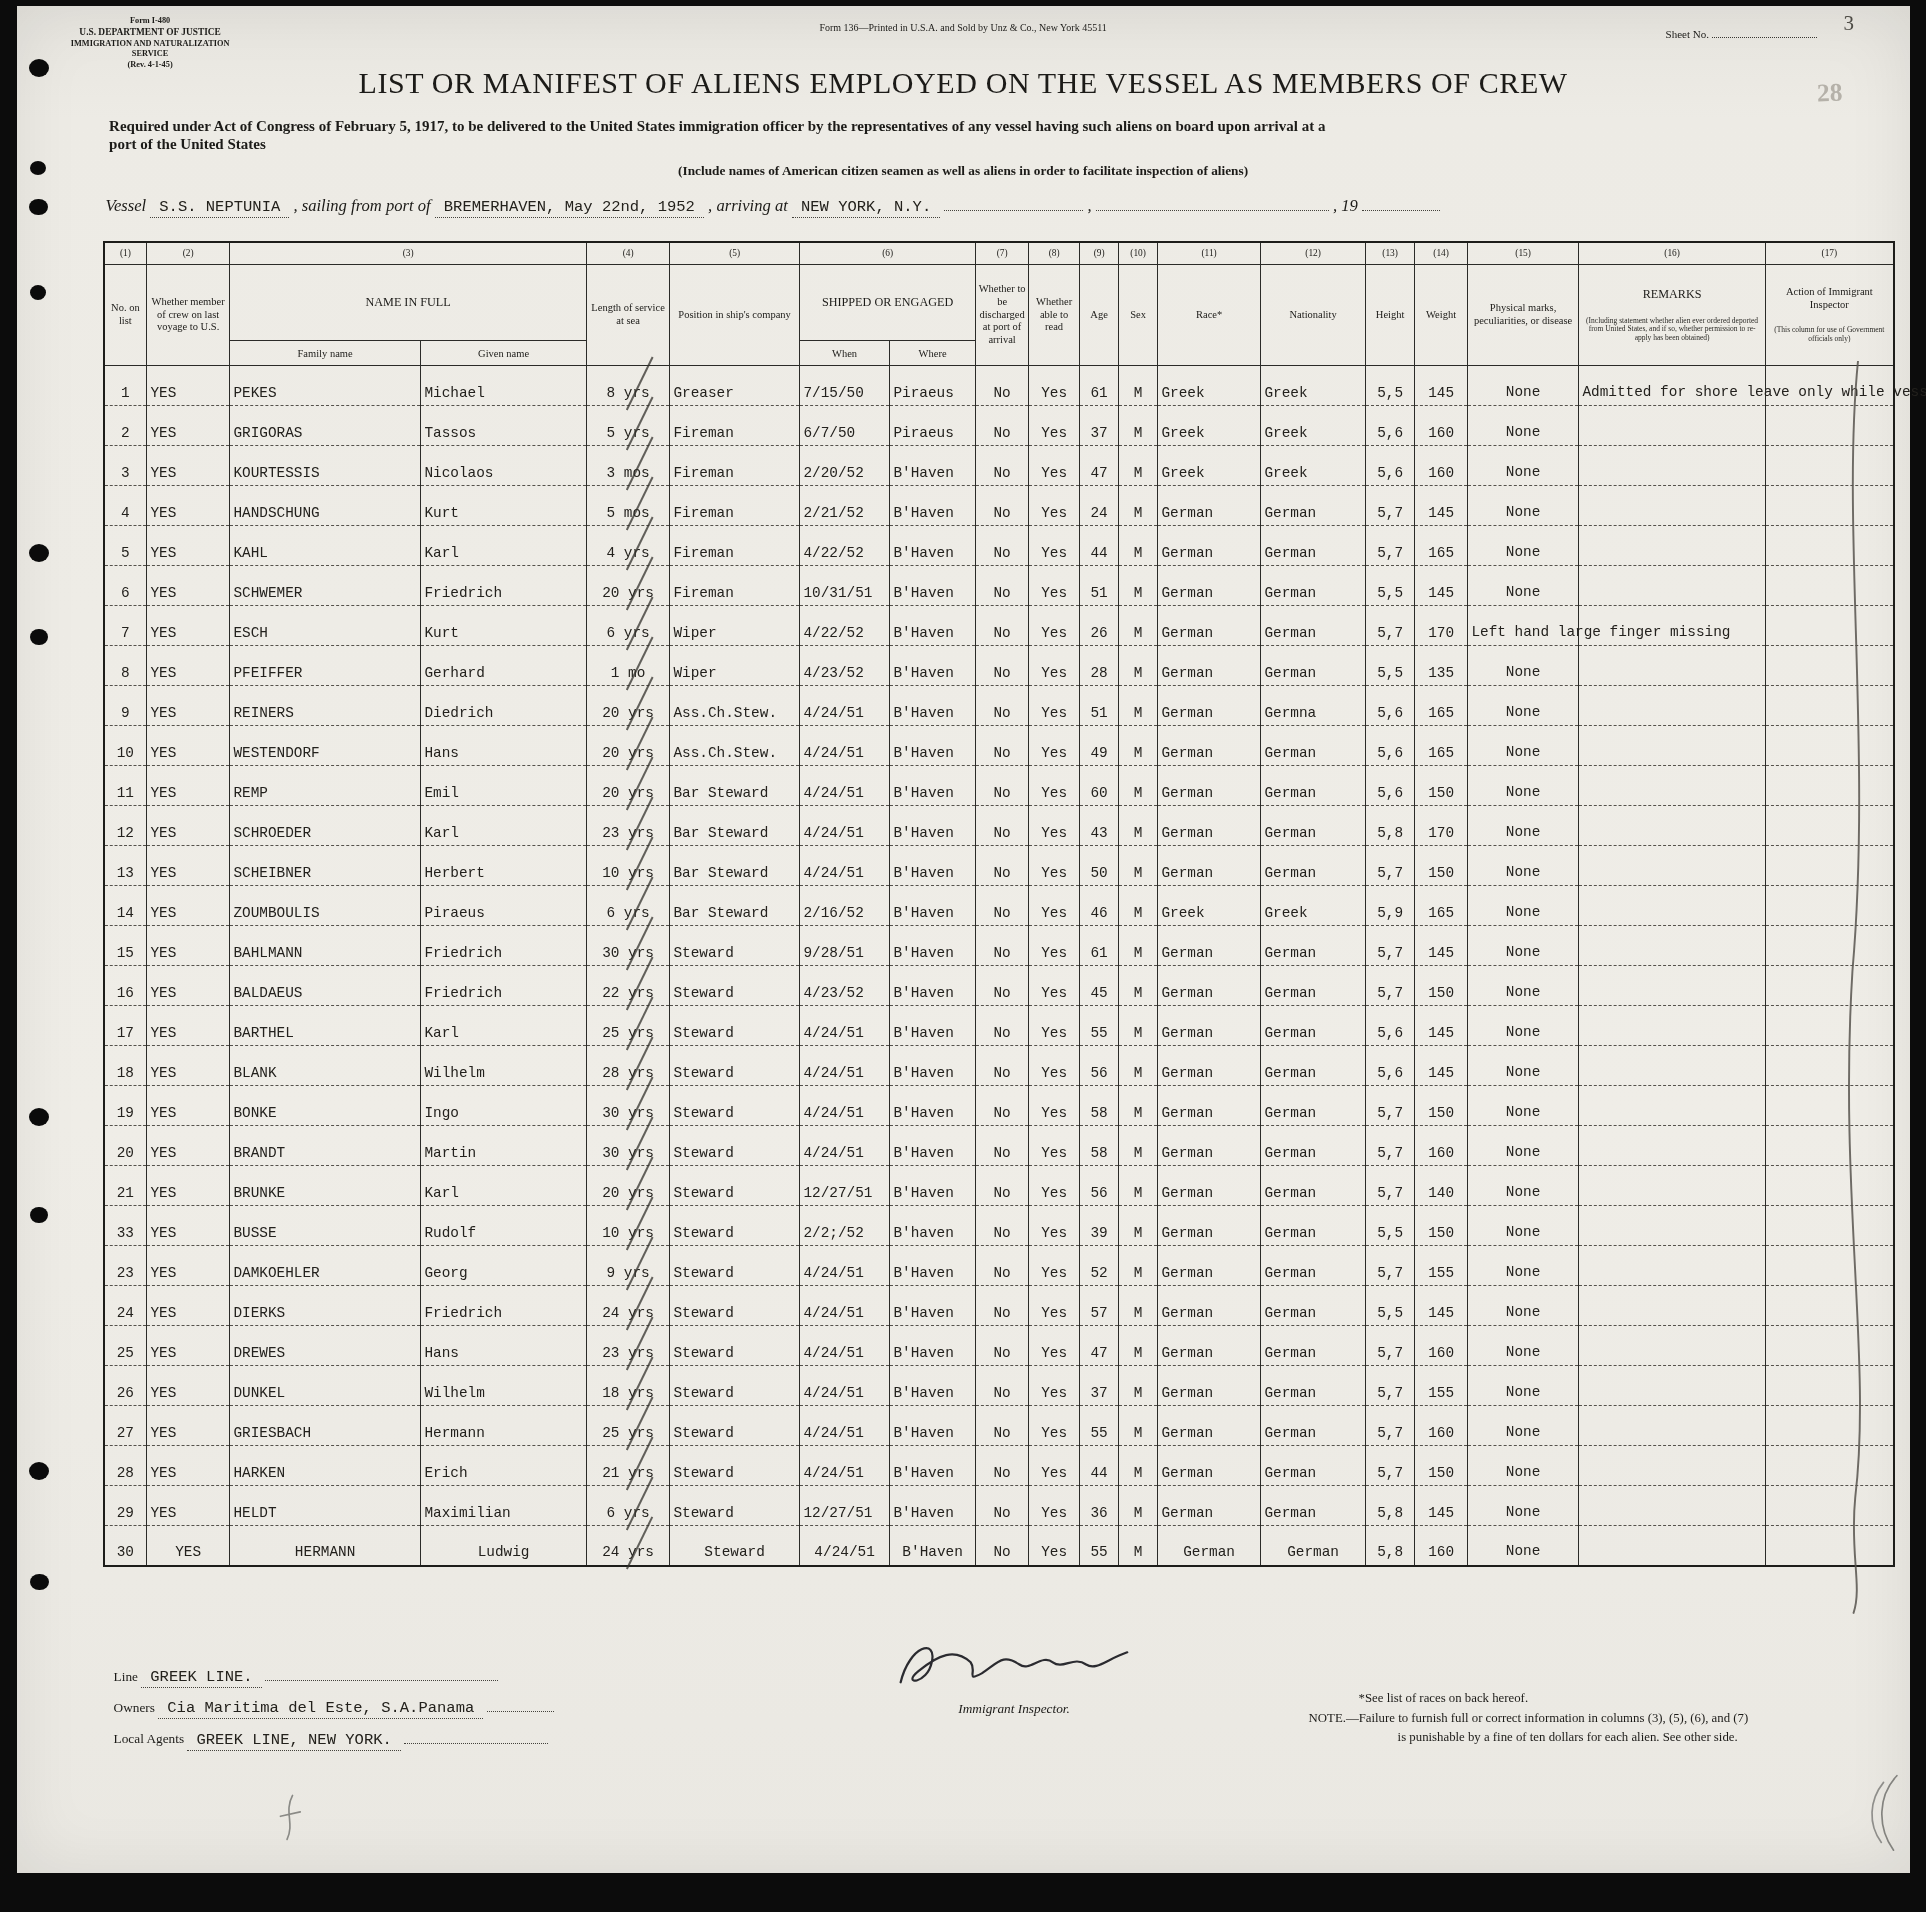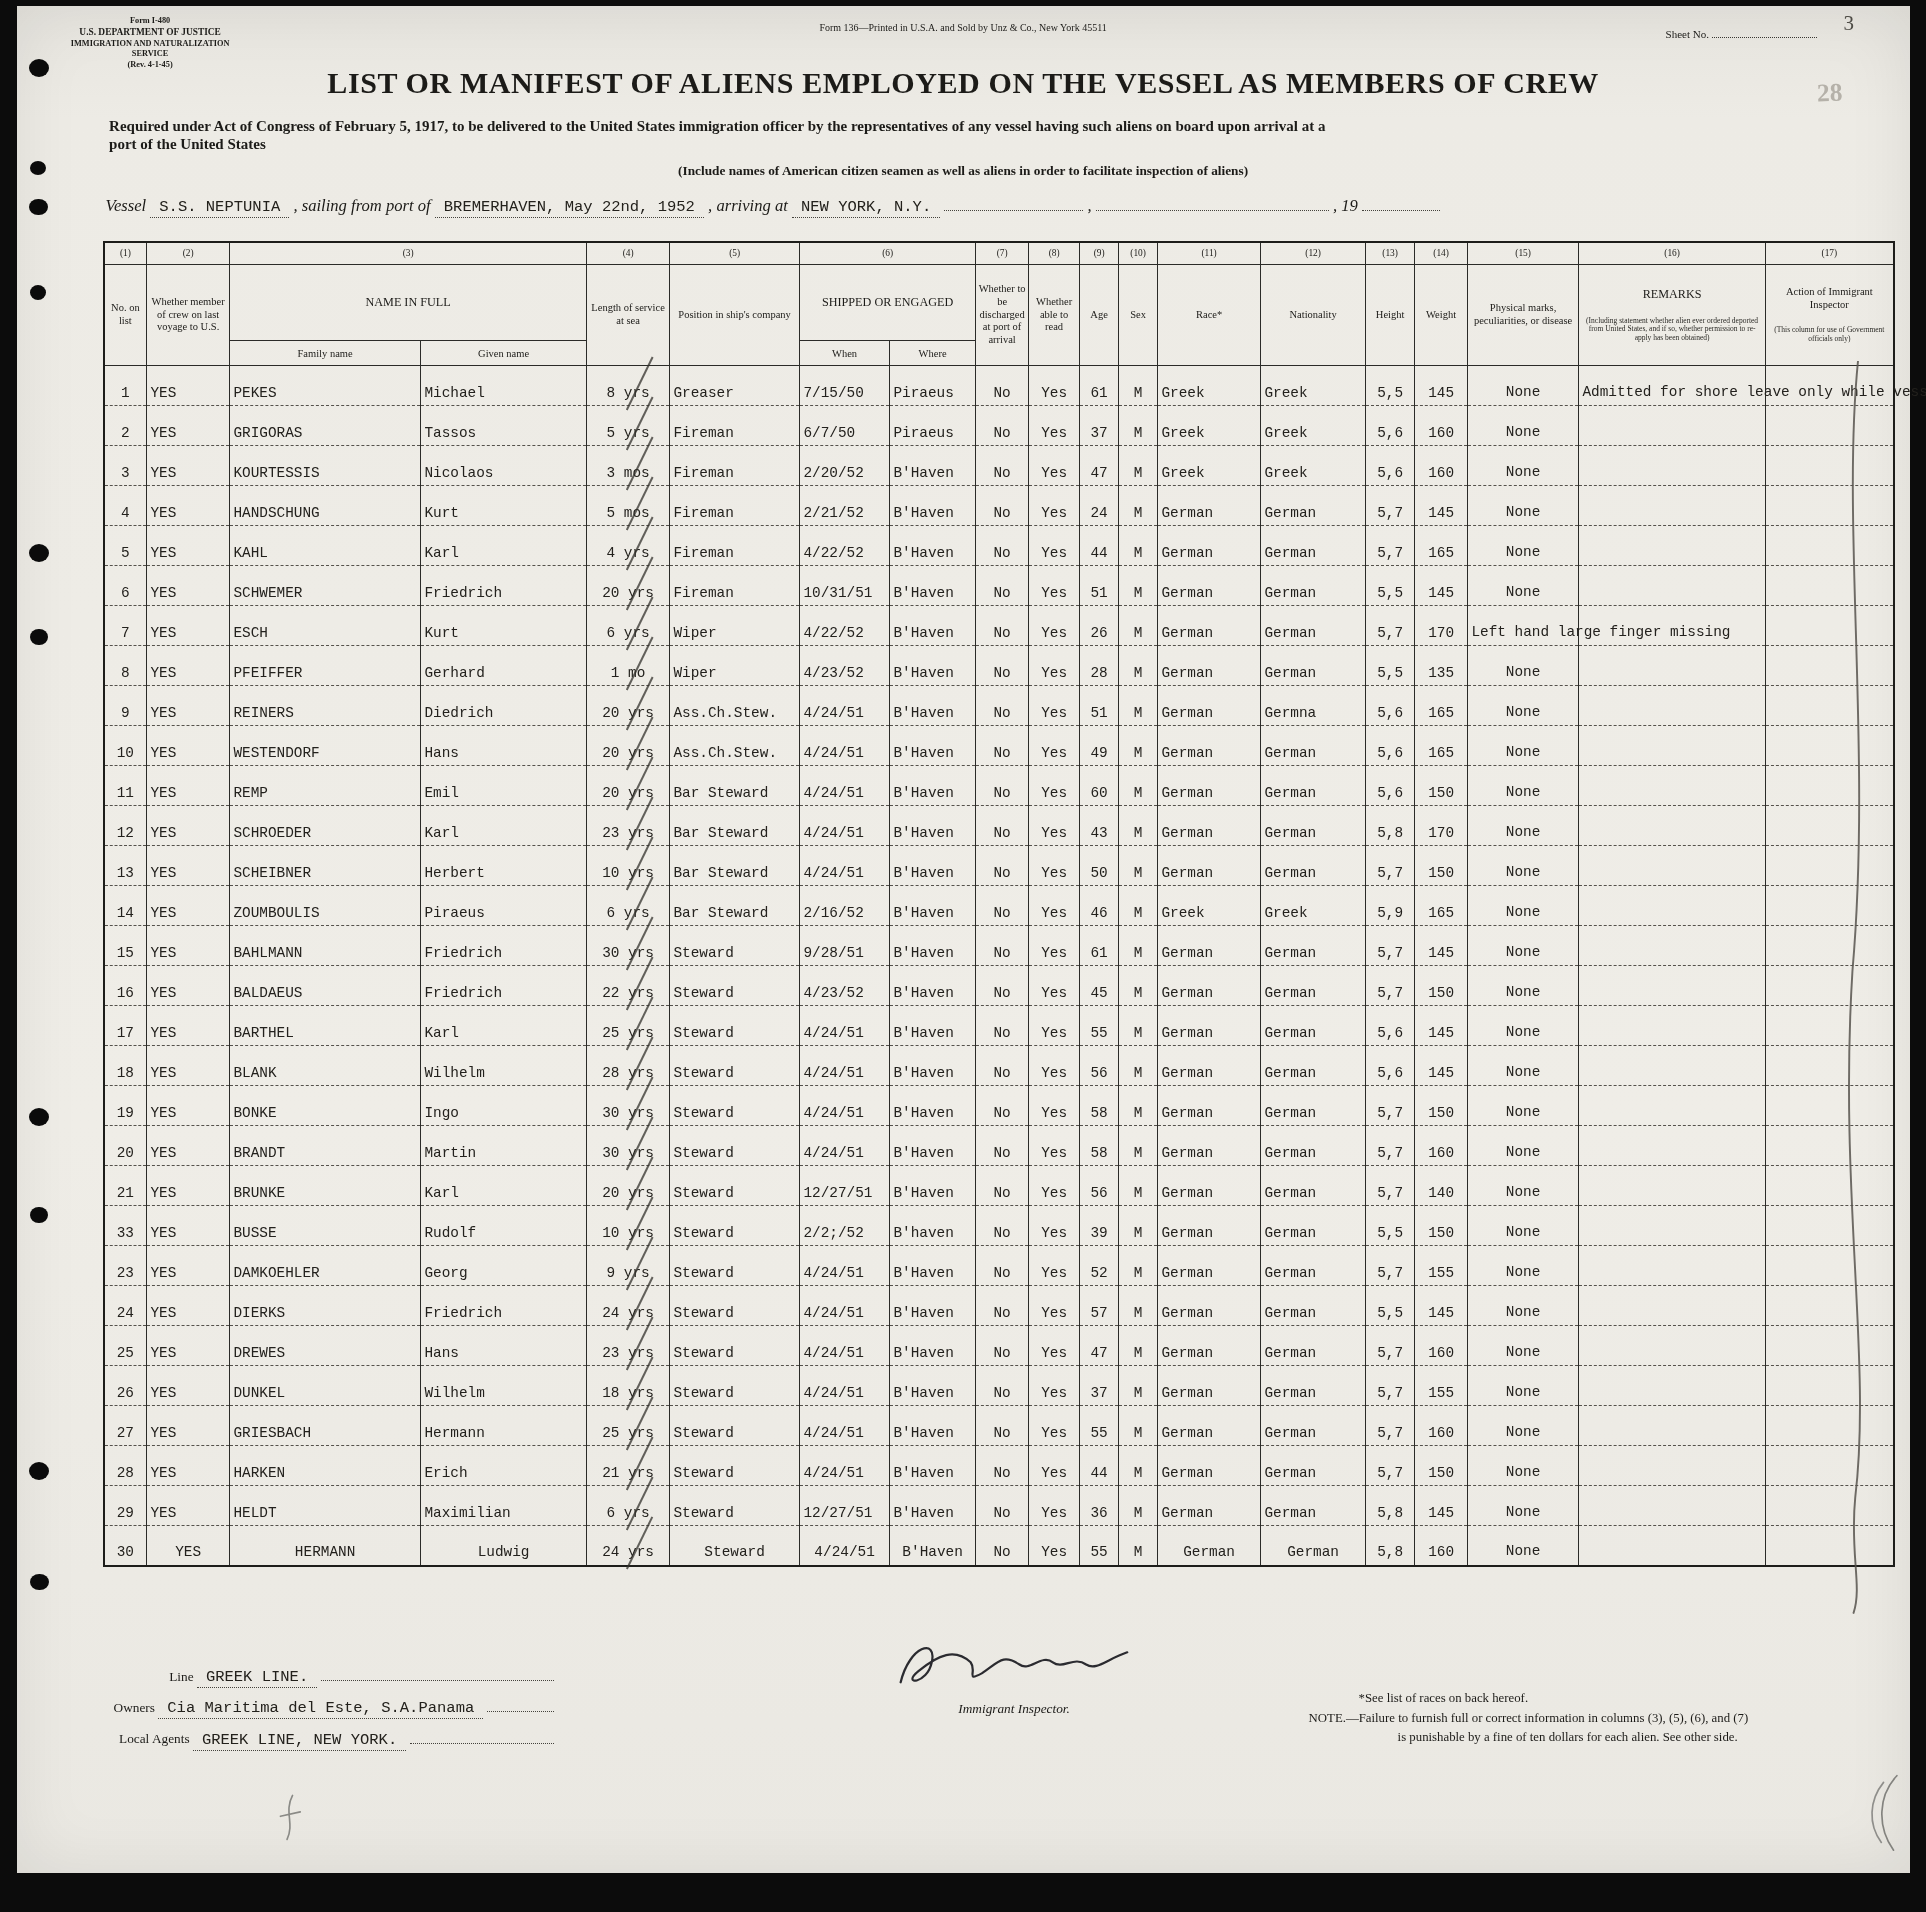--- a/index.html
+++ b/index.html
@@ -20,21 +20,21 @@
     font-weight:bold;font-size:9.4px;line-height:1.3;}
   .form-block .tiny{font-size:8.3px;}
   .printer-note{position:absolute;left:50%;transform:translateX(-50%);top:16.6px;
     font-size:10px;white-space:nowrap;}
   .sheet-block{position:absolute;right:39px;top:20px;width:205px;font-size:11px;}
   .sheet-dots{display:inline-block;width:105px;border-bottom:1.7px dotted #3a3833;height:11px;}
   .sheet-num{position:absolute;right:16.6px;top:-14.4px;font-size:21px;color:#4e4c46;}
   .stamp28{position:absolute;right:67px;top:72px;font-size:25.5px;font-weight:bold;
     color:#a39f96;opacity:.75;transform:rotate(-2deg);}
   .title{position:absolute;left:0;top:60px;width:100%;text-align:center;margin:0;
-    font-size:30px;font-weight:bold;letter-spacing:0.6px;}
+    font-size:30px;font-weight:normal;letter-spacing:0.6px;}
   .req{position:absolute;left:50%;transform:translateX(-50%);top:111px;width:1708px;
     font-weight:bold;font-size:15px;line-height:1.25;}
   .include{position:absolute;left:0;top:157px;width:100%;text-align:center;
     font-weight:bold;font-size:13.3px;}
 
   
   .voyage{position:absolute;left:89px;top:190px;font-size:16.6px;white-space:nowrap;}
   .lab{font-style:italic;}
   .typed{font-family:"Liberation Mono","DejaVu Sans Mono",monospace;font-size:15.5px;
     color:#23211c;border-bottom:1.7px dotted #44423c;padding:0 9px 1.1px 9px;}
@@ -70,21 +70,21 @@
     height:150%;background:#33312c;transform:rotate(26deg);transform-origin:bottom center;
     opacity:.75;}
 
   
   .pen-stroke,.pencil-f,.scribble-br{position:absolute;pointer-events:none;}
   .pen-stroke{left:1802px;top:355px;}
   .pencil-f{left:261px;top:1785px;}
   .scribble-br{left:1841px;top:1763px;}
 
   
-  .footer-left{position:absolute;left:97px;top:1661px;font-size:13.3px;text-align:right;}
+  .footer-left{position:absolute;left:97px;top:1661px;font-size:13.3px;}
   .footer-left .frow{margin-bottom:12.2px;white-space:nowrap;}
   .sig-block{position:absolute;left:848px;top:1625px;width:299px;text-align:center;}
   .sig-caption{font-style:italic;font-size:13.3px;margin-top:1.1px;}
   .footer-right{position:absolute;left:1292px;top:1683px;width:621px;font-size:12.8px;
     line-height:1.45;}
   .footer-right .races{margin-left:50px;margin-bottom:2.2px;}
   .footer-right .indent{margin-left:89px;}
 </style>
 </head>
 <body>

